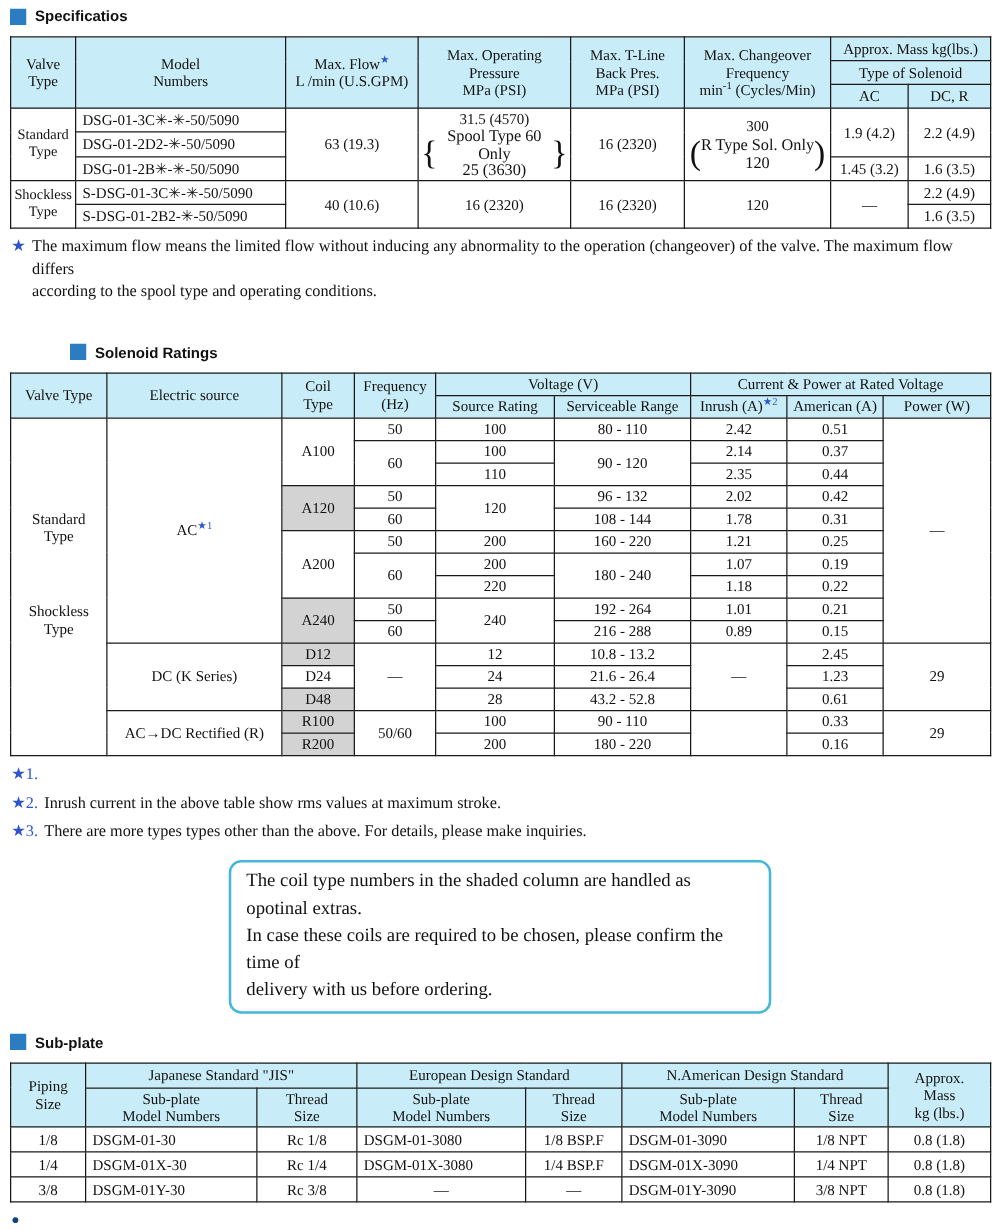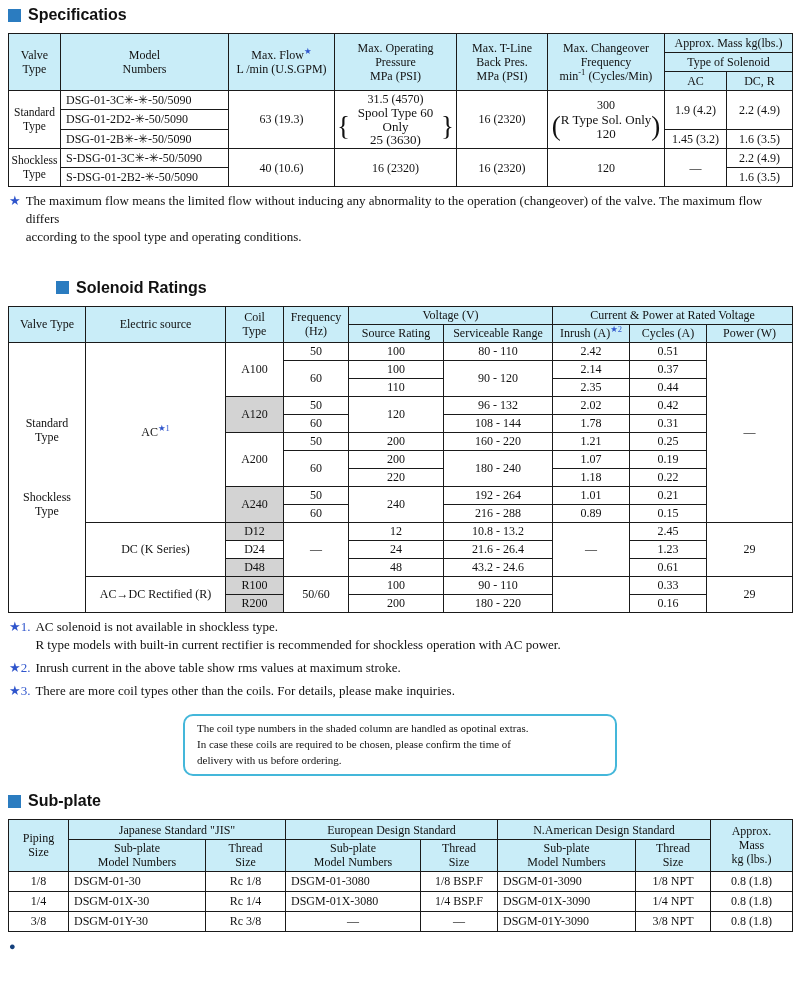--- a/index.html
+++ b/index.html
@@ -1,21 +1,21 @@
 <!DOCTYPE html>
 <html><head>
 <meta charset="utf-8">
 <style>
   * { margin:0; padding:0; box-sizing:border-box; }
   html,body { width:800px; }
   body { height:985px; background:#fff; color:#111; overflow:hidden;
          font-family:"Liberation Serif","DejaVu Serif",serif; }
   .page { padding:6px 8px 0; }
   .sec { display:flex; align-items:center; gap:7px; margin:0 0 9px 0;
-         font-family:"Liberation Sans","DejaVu Sans",sans-serif; font-size:16px; font-weight:bold; }
+         font-family:"Liberation Sans","DejaVu Sans",sans-serif; font-size:12px; font-weight:bold; }
   .sq { width:13px; height:13px; background:#2b7cc0; flex:0 0 auto; }
   table { border-collapse:collapse; width:784px; table-layout:fixed;padding-left:19px; }
   td { border:1px solid #1a1a1a; text-align:center; vertical-align:middle;
        font-size:12px; line-height:1.18; padding:1px 2px; }
   .hd { background:#c9edf8; }
   .sh { background:#d3d3d3; }
   .pre { white-space:pre-line; }
   .star { color:#2f55cc; }
   sup { font-size:8.5px; vertical-align:super; line-height:0; }
   .left { text-align:left; padding-left:5px; }
@@ -28,21 +28,21 @@
   .small { font-size:13px; }
   .fn { display:flex; gap:5px; font-size:13px; line-height:1.4; margin:5px 0 0 1px; }
   .fn .star { flex:0 0 auto; }
   .bullet { flex:0 0 auto; font-size:11px; padding-top:2px; color:#14407c; }
   .mt2 { margin-top:32px;padding-left:48px; }
   .mt3 { margin-top:16px; }
   .vtcell { vertical-align:top; }
   .vt1 { margin-top:72px; }
   .vt2 { margin-top:46px; }
   .note-box { width:434px; margin:14px auto 16px; border:2px solid #44b7da; border-radius:10px;
-              padding:5px 12px; font-size:11px; line-height:1.45; }
+              padding:5px 12px; font-size:15px; line-height:1.45; }
   .tbl-gap { margin-bottom:3px; }
 </style>
 </head>
 <body>
 
 <div class="page">
 
   <div class="sec">
     <span class="sq"></span>
     <span>Specificatios</span>
@@ -173,21 +173,21 @@
 Type</td>
       <td class="hd pre" rowspan="2">Frequency
 (Hz)</td>
       <td class="hd" colspan="2">Voltage (V)</td>
       <td class="hd" colspan="3">Current &amp; Power at Rated Voltage</td>
     </tr>
     <tr>
       <td class="hd">Source Rating</td>
       <td class="hd">Serviceable Range</td>
       <td class="hd"><span>Inrush (A)</span><sup class="star">★2</sup></td>
-      <td class="hd">Cycles (A)</td>
+      <td class="hd">American (A)</td>
       <td class="hd">Power (W)</td>
     </tr>
 
     <tr>
       <td class="vtcell" rowspan="15">
         <div class="pre vt1">Standard
 Type</div>
         <div class="pre vt2">Shockless
 Type</div>
       </td>
@@ -272,22 +272,22 @@
       <td rowspan="3">29</td>
     </tr>
     <tr>
       <td>D24</td>
       <td>24</td>
       <td>21.6 - 26.4</td>
       <td>1.23</td>
     </tr>
     <tr>
       <td class="sh">D48</td>
-      <td>48</td>
-      <td>43.2 - 24.6</td>
+      <td>28</td>
+      <td>43.2 - 52.8</td>
       <td>0.61</td>
     </tr>
 
     <tr>
       <td rowspan="2">AC→DC Rectified (R)</td>
       <td class="sh">R100</td>
       <td rowspan="2">50/60</td>
       <td>100</td>
       <td>90 - 110</td>
       <td rowspan="2"></td>
@@ -299,30 +299,28 @@
       <td>200</td>
       <td>180 - 220</td>
       <td>0.16</td>
     </tr>
   </tbody>
     </table>
 
   <div>
     <div class="fn">
       <span class="star">★1.</span>
-      <div class="pre">AC solenoid is not available in shockless type.
-R type models with built-in current rectifier is recommended for shockless operation with AC power.</div>
     </div>
     <div class="fn">
       <span class="star">★2.</span>
       <div class="pre">Inrush current in the above table show rms values at maximum stroke.</div>
     </div>
     <div class="fn">
       <span class="star">★3.</span>
-      <div class="pre">There are more coil types other than the coils.  For details, please make inquiries.</div>
+      <div class="pre">There are more types types other than the above.  For details, please make inquiries.</div>
     </div>
   </div>
 
   <div class="note-box pre">The coil type numbers in the shaded column are handled as opotinal extras.
 In case these coils are required to be chosen, please confirm the time of
 delivery with us before ordering.</div>
 
   <div class="sec mt3">
     <span class="sq"></span>
     <span>Sub-plate</span>

